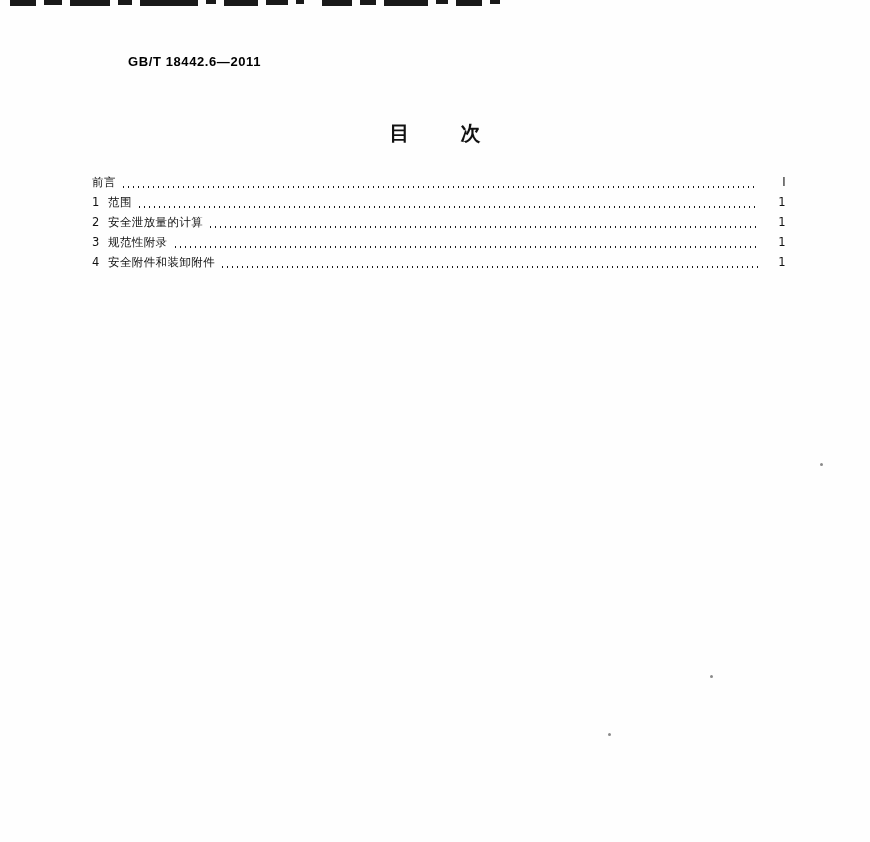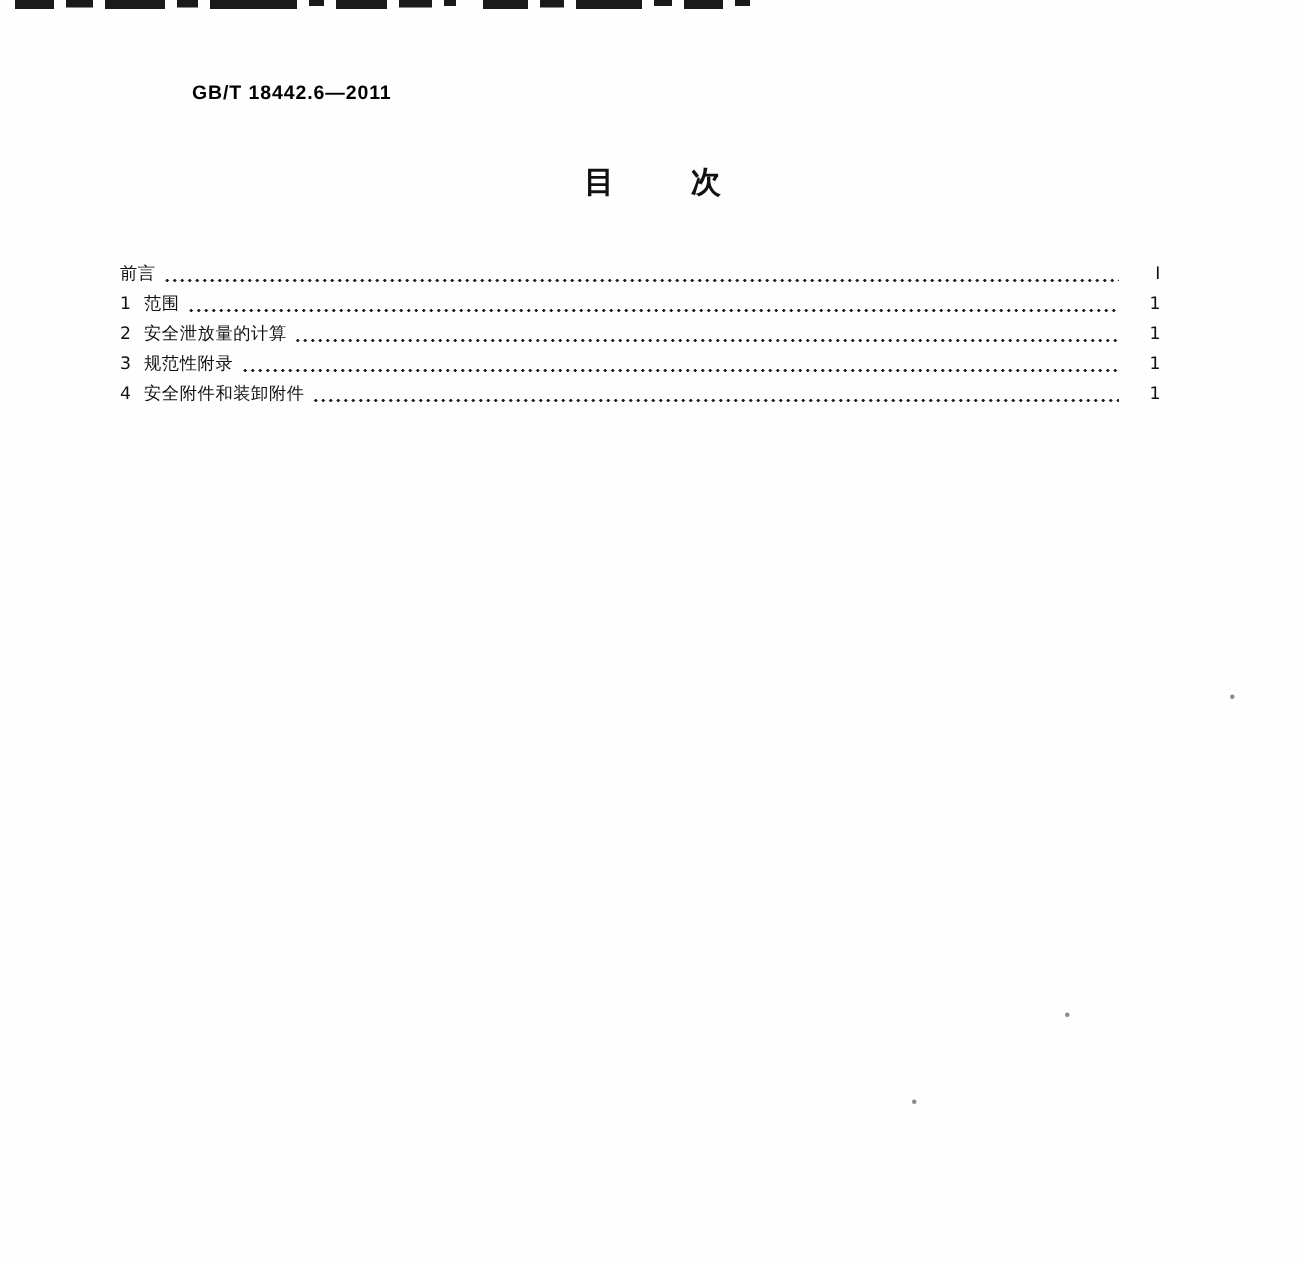--- a/index.html
+++ b/index.html
@@ -47,34 +47,34 @@
     font-weight: bold;
     font-size: 13px;
     letter-spacing: 0.6px;
     color: #000000;
     margin-left: 40px;
   }
 
   .doc-title {
     position: absolute;
     left: 0;
-    top: 108px;
+    top: 120px;
     width: 870px;
     text-align: center;
     font-family: "DejaVu Sans", sans-serif;
     font-weight: bold;
     font-size: 20px;
     letter-spacing: 22px;
     text-indent: 22px;
     color: #111;
   }
 
   .toc {
     position: absolute;
-    left: 80px;
+    left: 92px;
     top: 172px;
     width: 694px;
   }
 
   .toc-entry {
     display: flex;
     align-items: flex-end;
     font-family: "DejaVu Sans", sans-serif;
     font-size: 11.5px;
     line-height: 20px;

